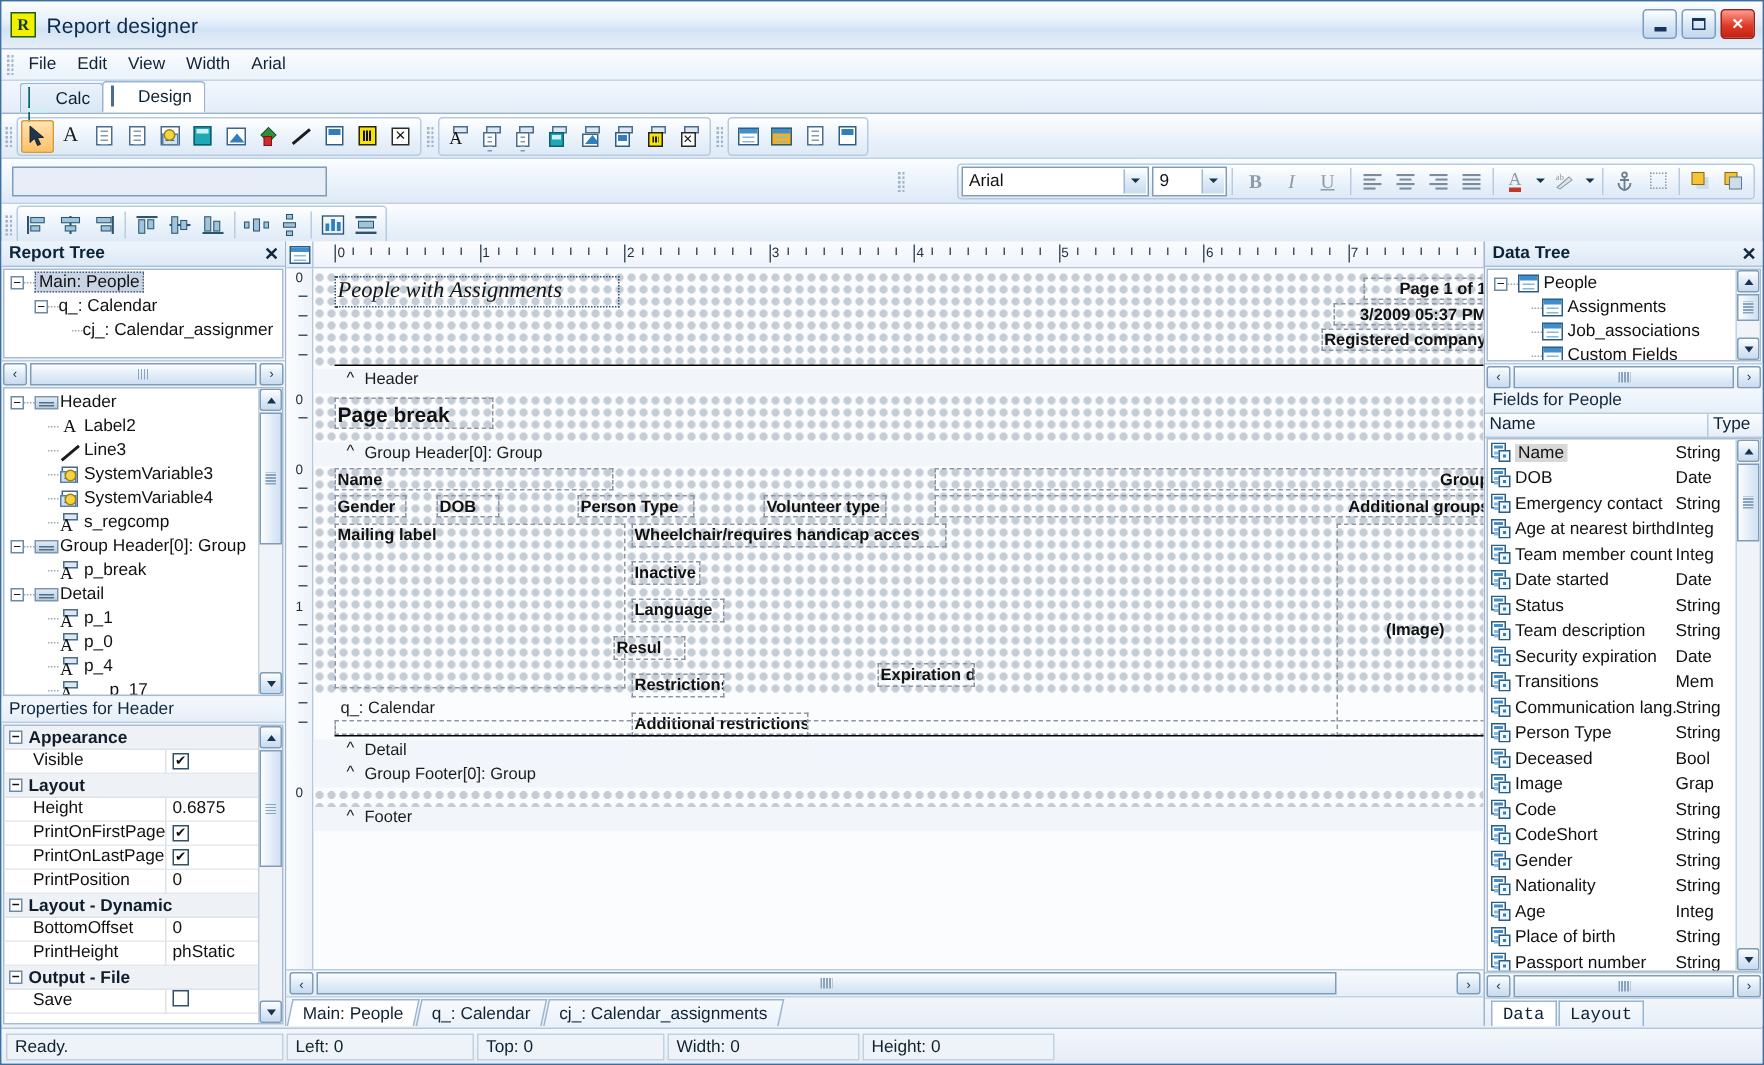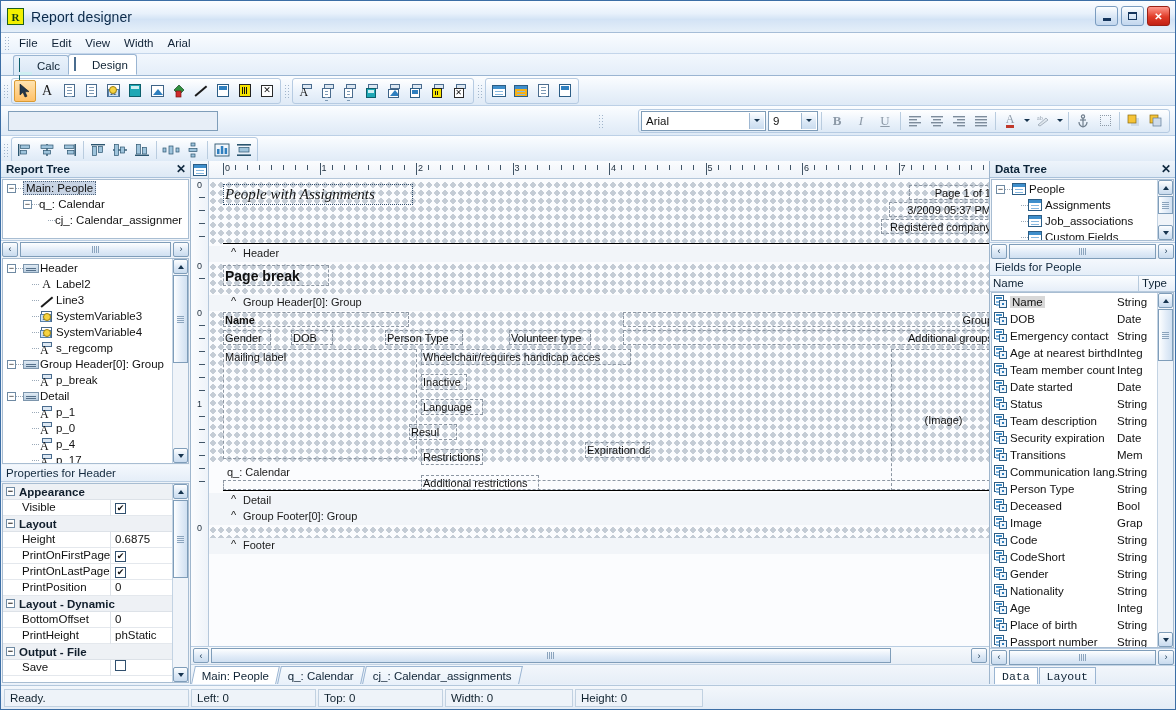--- a/index.html
+++ b/index.html
@@ -394,20 +394,21 @@
     background: #f2f5f9;
   }
   .ctl {
     position: absolute;
     border: 1px dashed #8d97a3;
     font-size: 11px; color: #111;
     white-space: nowrap; overflow: hidden;
     display: flex; align-items: center;
     padding-left: 1px;
     background: transparent;
+    font-weight: bold;
   }
   .ctl.r { justify-content: flex-end; padding-right: 1px; }
   .ctl.c { justify-content: center; }
   .ctl.title {
     font-size: 15px; font-style: italic; color: #141414;
     font-family: "Liberation Serif", serif; font-weight: normal;
   }
   .ctl.bold { font-weight: bold; font-size: 14px; }
   .ctl.sel-ctl { border: 1px dotted #33506e; }
   .hrule { position: absolute; border-top: 1.5px solid #000; }
@@ -1005,21 +1006,21 @@
             <div class="tree-row">
               <span style="width: 18px; flex: 0 0 auto;"></span>
               <span class="tnode-box" style="visibility: hidden;"></span>
               <span class="dotline"></span>
               <span style="width: 15px; flex: 0 0 auto; display: flex; align-items: center; justify-content: center;">
                 <span class="memo-ic">
                   <span class="m-top"></span>
                   <span class="m-a">A</span>
                 </span>
               </span>
-              <span style="margin-left: 2px;">p_17</span>
+              <span style="margin-left: 19px;">p_17</span>
             </div>
           </div>
         <div class="vscroll">
           <div class="vbtn">
               <i class="caret-up"></i>
             </div>
           <div class="vthumb" style="height:88px">
               <span class="vgrip"></span>
             </div>
           <div style="flex:1"></div>

